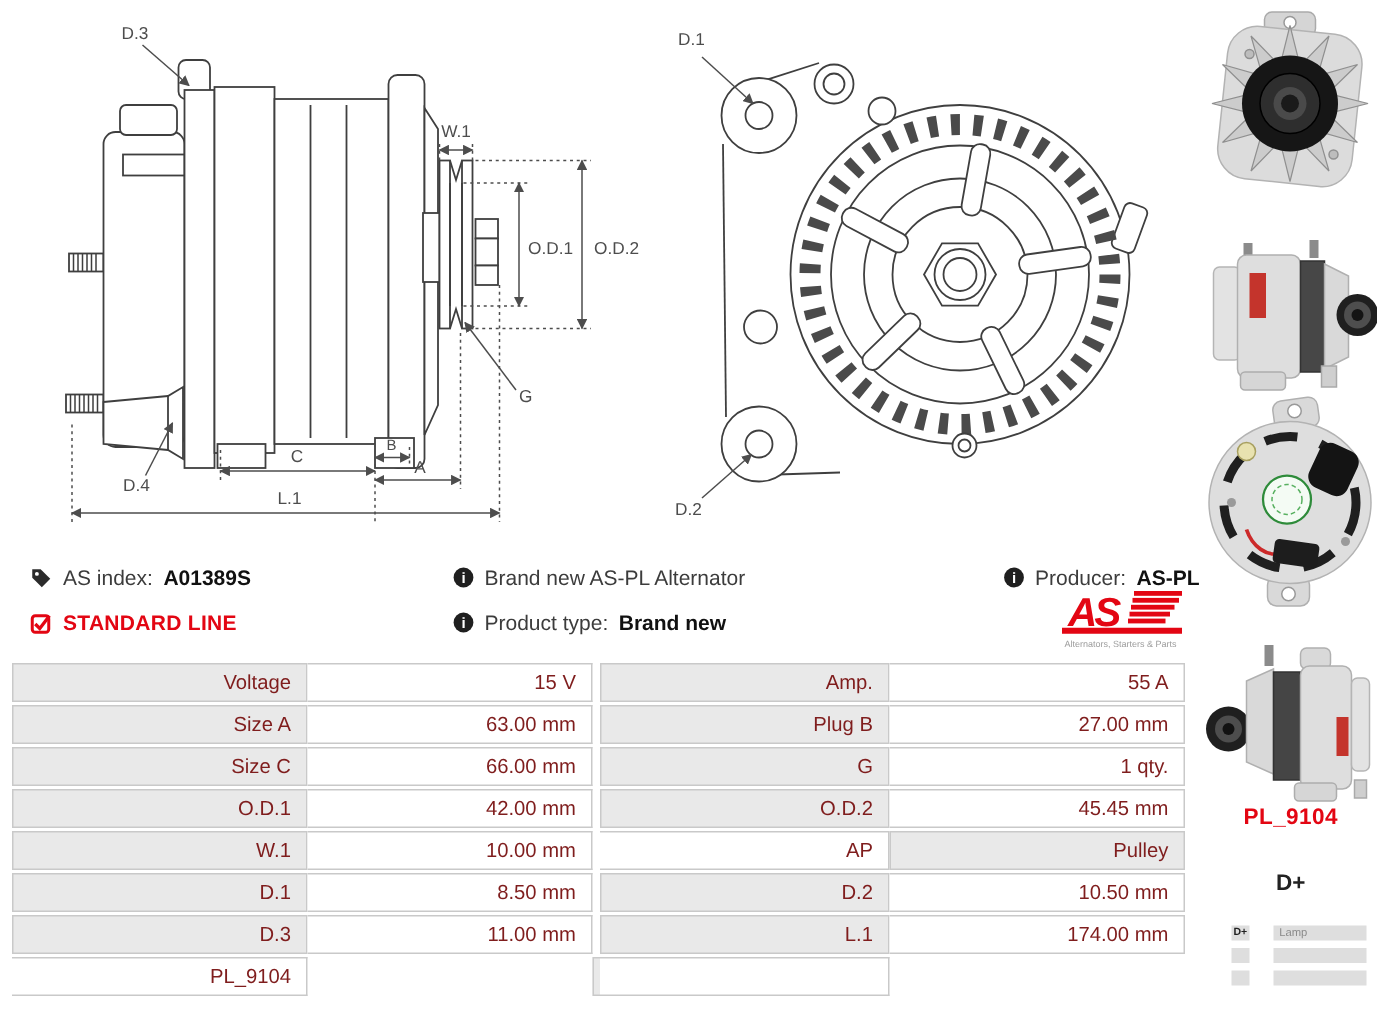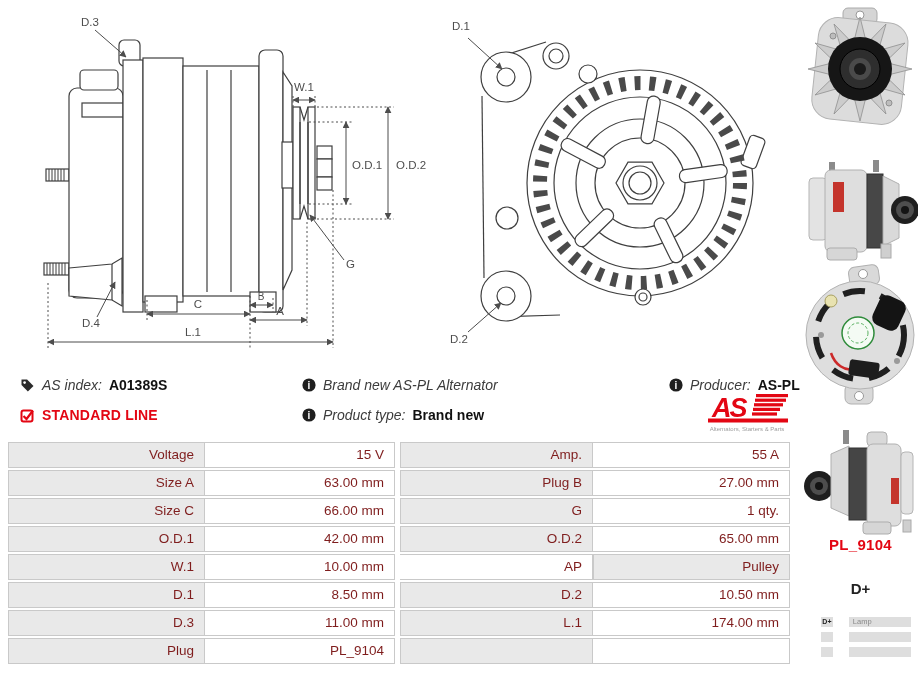--- a/index.html
+++ b/index.html
@@ -3,21 +3,21 @@
 <meta charset="utf-8">
 <style>
   html,body{margin:0;padding:0;}
   body{width:921px;height:676px;position:relative;background:#fff;
        font-family:"Liberation Sans",sans-serif;overflow:hidden;color:#2e2e2e;}
   .abs{position:absolute;}
 
   
   .inforow{position:absolute;display:flex;align-items:center;gap:7px;height:18px;font-size:14px;}
   .inforow .b{font-weight:700;color:#111;}
-  .inforow .lbl{color:#3c3c3c;font-style:italic;}
+  .inforow .lbl{color:#3c3c3c;}
   .redbold{color:#e30613;font-weight:700;letter-spacing:.2px;}
 
   
   .spec{position:absolute;left:8px;top:442px;display:grid;
         grid-template-columns:197px 190px 5px 193px 197px;
         grid-auto-rows:26px;row-gap:2px;}
   .cell{border:1px solid #c9c9c9;font-size:13.5px;color:#7f1d1d;
         line-height:24px;text-align:right;padding:0 10px;box-sizing:border-box;}
   .lab{background:#e9e9e9;}
   .val{background:#fff;border-left:none;}
@@ -319,41 +319,40 @@
   <div class="cell lab">Size C</div>
   <div class="cell val">66.00 mm</div>
   <div class="gapcell"></div>
   <div class="cell lab">G</div>
   <div class="cell val">1 qty.</div>
 
   <div class="cell lab">O.D.1</div>
   <div class="cell val">42.00 mm</div>
   <div class="gapcell"></div>
   <div class="cell lab">O.D.2</div>
-  <div class="cell val">65.00 mm</div>
+  <div class="cell val">45.45 mm</div>
 
   <div class="cell lab">W.1</div>
   <div class="cell val">10.00 mm</div>
   <div class="gapcell"></div>
   <div class="cell val">AP</div>
   <div class="cell lab">Pulley</div>
 
   <div class="cell lab">D.1</div>
   <div class="cell val">8.50 mm</div>
   <div class="gapcell"></div>
   <div class="cell lab">D.2</div>
   <div class="cell val">10.50 mm</div>
 
   <div class="cell lab">D.3</div>
   <div class="cell val">11.00 mm</div>
   <div class="gapcell"></div>
   <div class="cell lab">L.1</div>
   <div class="cell val">174.00 mm</div>
 
-  <div class="cell lab">Plug</div>
   <div class="cell val">PL_9104</div>
   <div class="gapcell"></div>
   <div class="cell lab"></div>
   <div class="cell val"></div>
 </div>
 
 <div class="plugcode">PL_9104</div>
 <div class="terminal">D+</div>
 
 <div class="pintbl">

